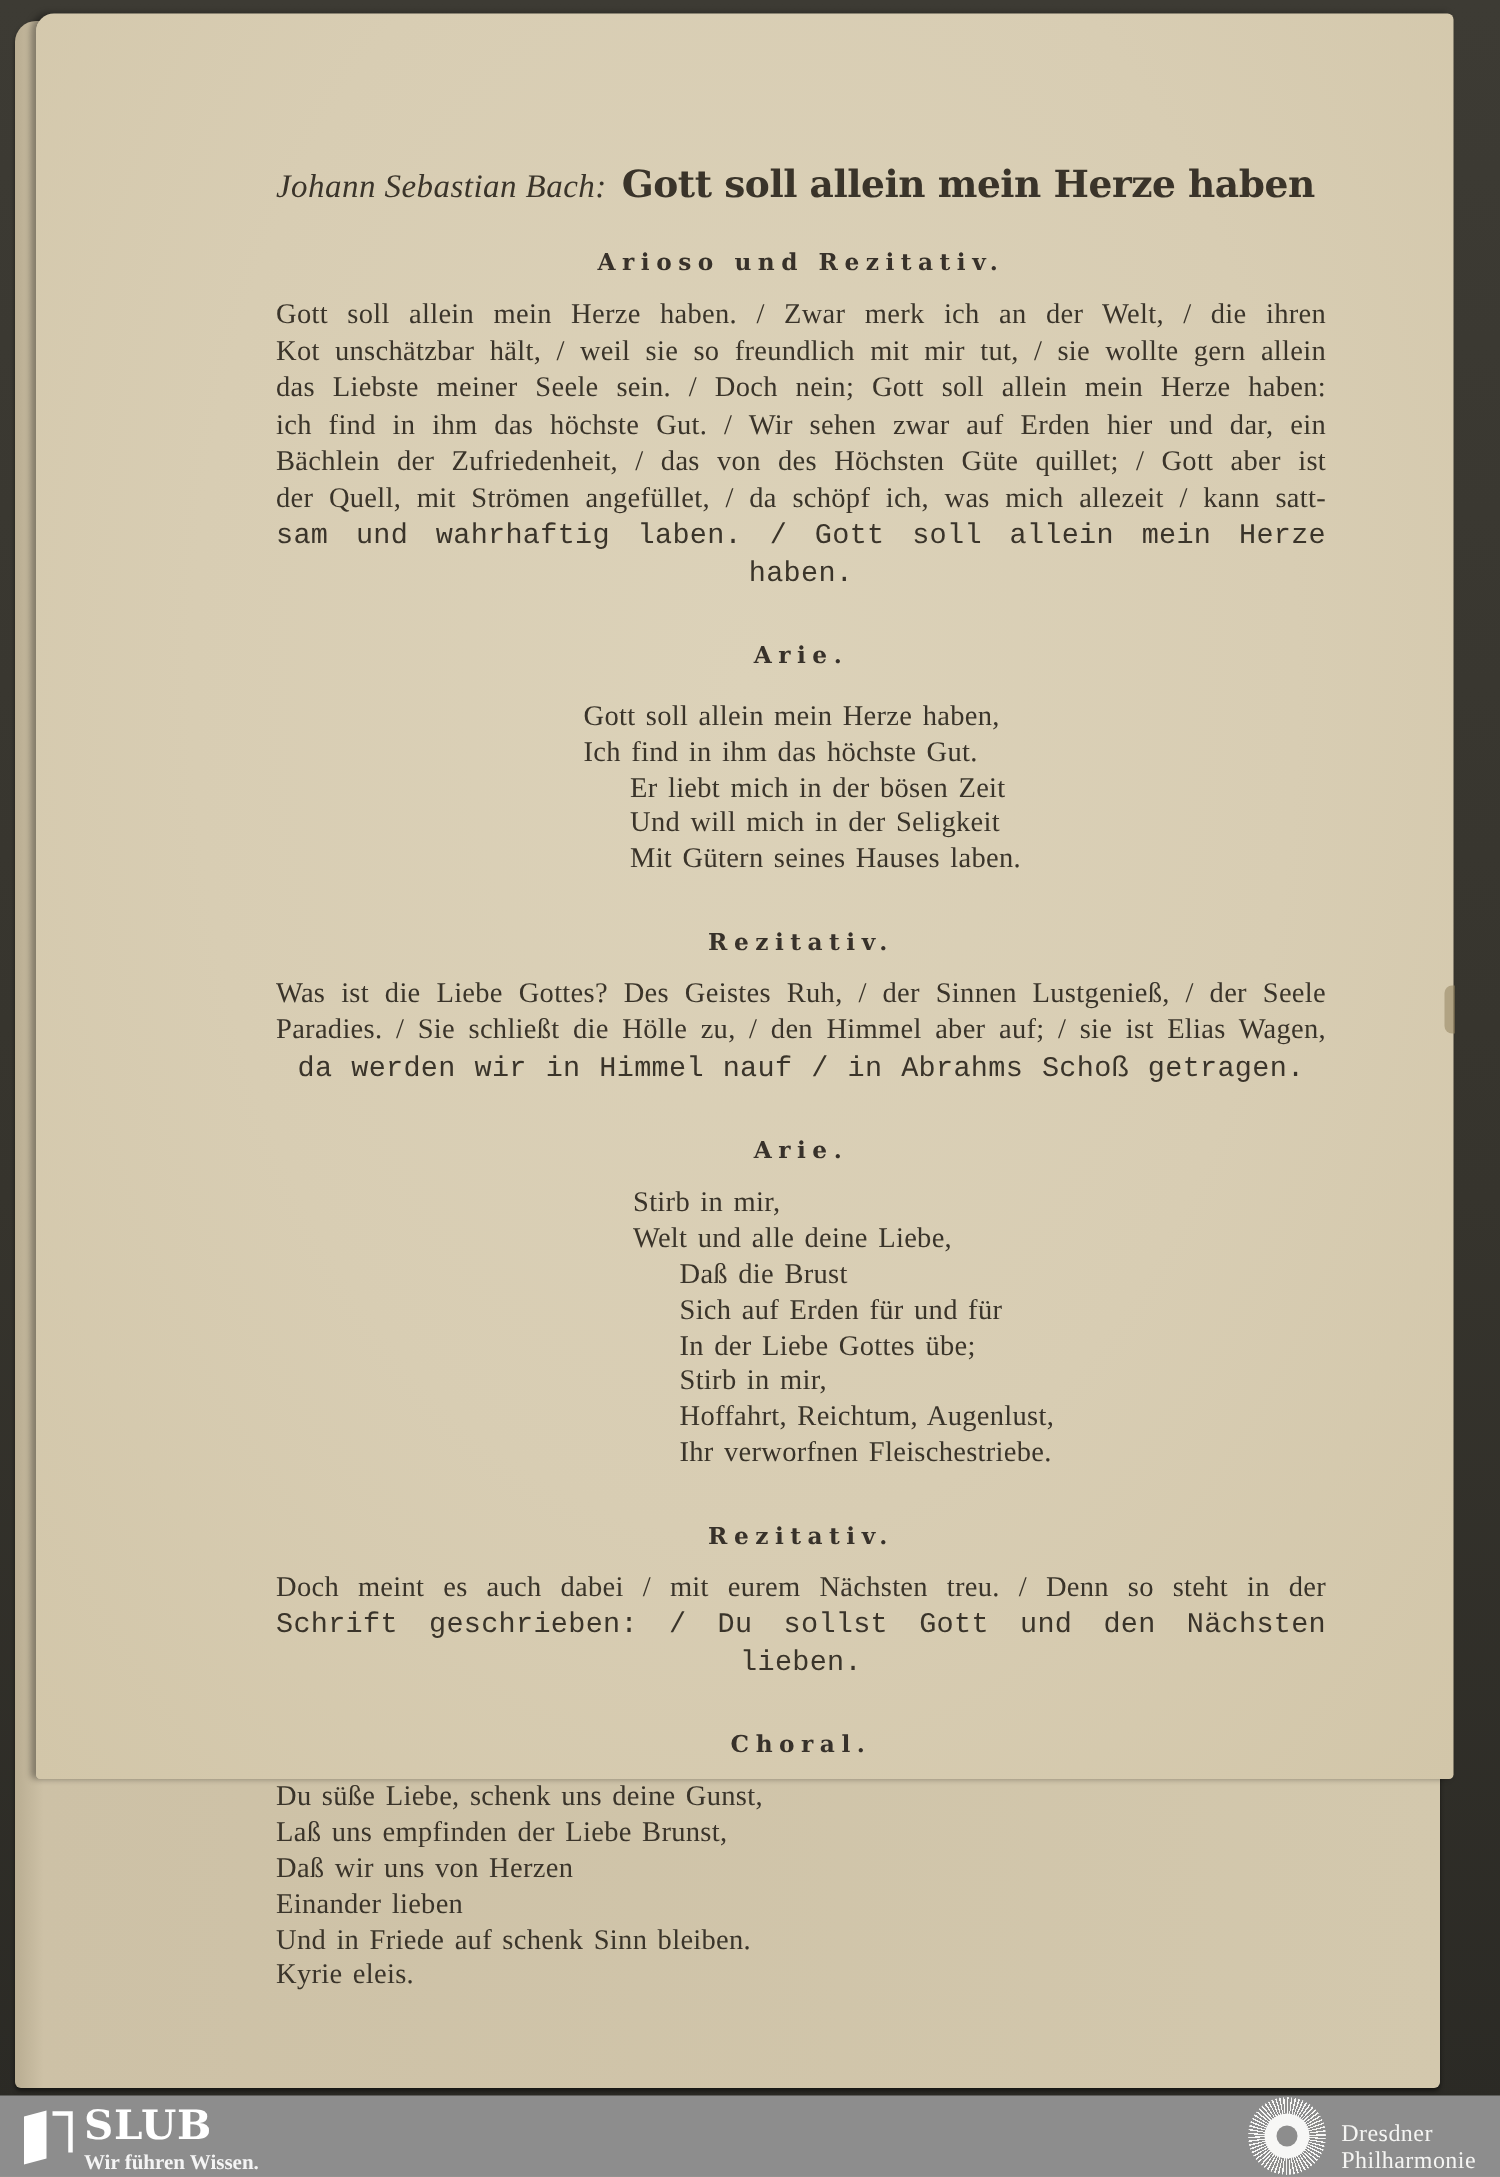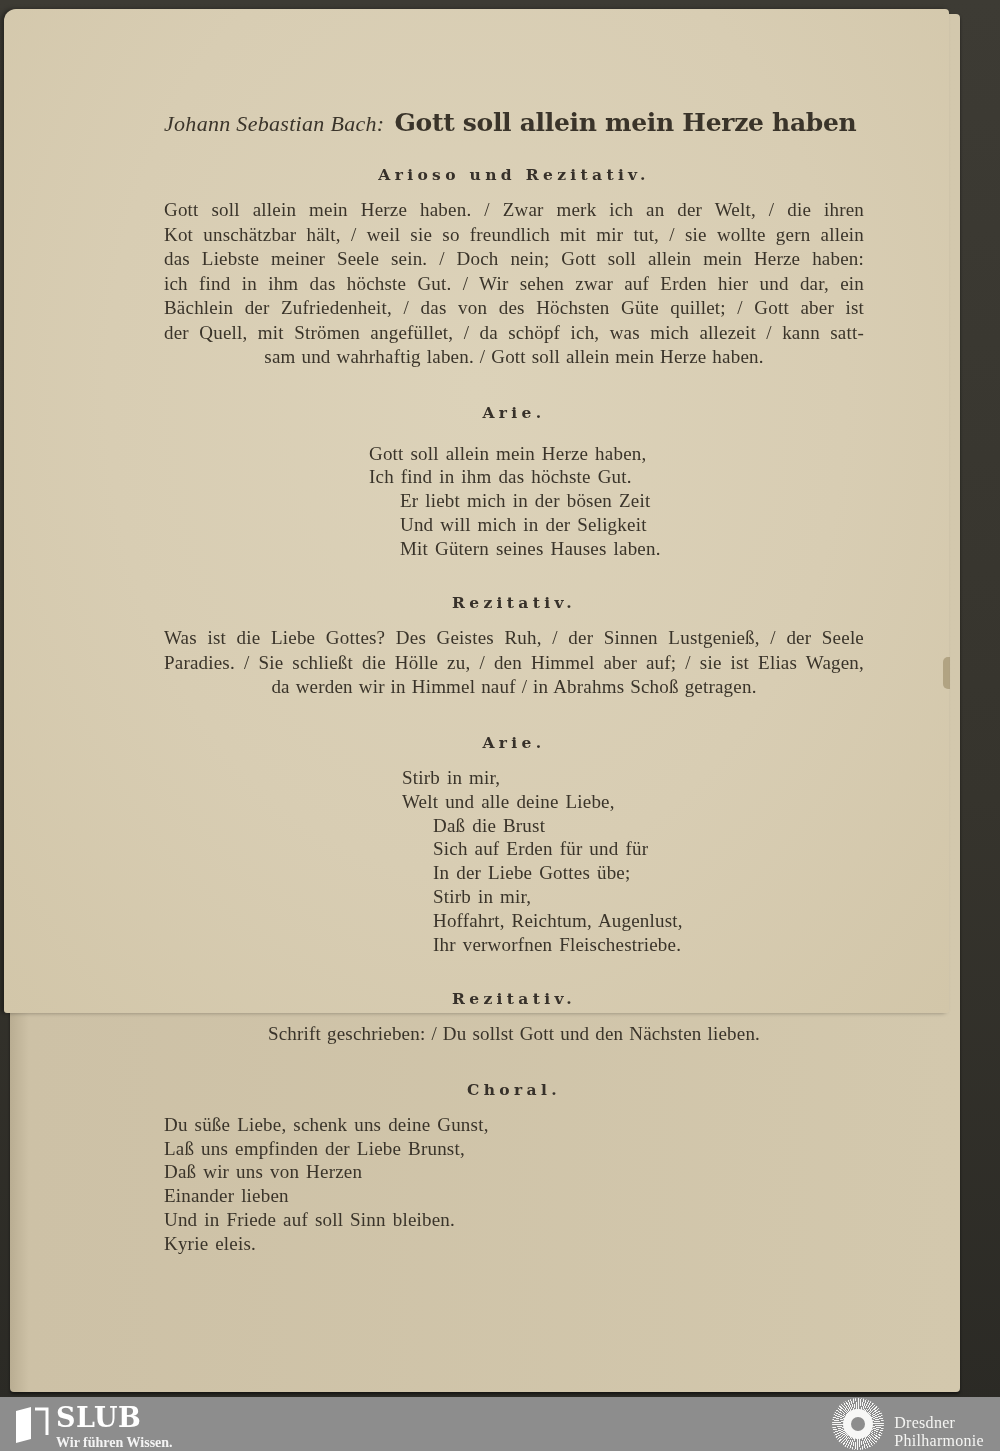--- a/index.html
+++ b/index.html
@@ -14,22 +14,22 @@
 
   
   .under-sheet {
     position: absolute; left: 10px; top: 14px;
     width: 950px; height: 1378px;
     background: linear-gradient(90deg, #b9ad92 0%, #cdc1a6 2%, #d3c8ad 100%);
     border-radius: 14px 4px 4px 4px;
     box-shadow: 0 2px 3px rgba(0,0,0,0.5);
   }
   .paper {
-    position: absolute; left: 4px; top: 9px;
-    width: 945px; height: 1004px;
+    position: absolute; left: 24px; top: 9px;
+    width: 945px; height: 1177px;
     background: radial-gradient(ellipse at 50% 38%, #dcd2b9 0%, #d8cdb3 55%, #d2c6a9 100%);
     border-radius: 12px 4px 3px 3px;
     box-shadow: -3px 0 4px rgba(0,0,0,0.35);
   }
   .edge-notch {
     position: absolute; right: -1px; top: 648px;
     width: 7px; height: 32px;
     background: #93845f; opacity: 0.55;
     border-radius: 5px 0 0 5px;
   }
@@ -71,22 +71,22 @@
   }
 
   .prose { font-size: 19px; letter-spacing: 0.2px; }
   .prose .pline {
     line-height: 24.5px;
     text-align: justify;
     text-align-last: justify;
     word-spacing: 1px;
   }
   .prose .pline.cline {
-    text-align: center;
     text-align-last: center;
+    font-family: Liberation Mono, monospace;
   }
 
   .verse { font-size: 19px; letter-spacing: 0.2px; }
   .verse .vline { line-height: 23.8px; word-spacing: 2px; }
   .verse .vline.ind { padding-left: 31px; }
   .verse.v1 { margin-left: 205px; margin-top: 19px; }
   .verse.v2 { margin-left: 238px; }
   .verse.v3 { }
 
   
@@ -189,32 +189,33 @@
           <div class="vline ind">In der Liebe Gottes übe;</div>
           <div class="vline ind">Stirb in mir,</div>
           <div class="vline ind">Hoffahrt, Reichtum, Augenlust,</div>
           <div class="vline ind">Ihr verworfnen Fleischestriebe.</div>
         </div>
       </div>
 
       <div class="section">
         <div class="heading">Rezitativ.</div>
         <div class="prose">
+          <div class="pline">Doch meint es auch dabei / mit eurem Nächsten treu. / Denn so steht in der</div>
           <div class="pline cline">Schrift geschrieben: / Du sollst Gott und den Nächsten lieben.</div>
         </div>
       </div>
 
       <div class="section">
         <div class="heading">Choral.</div>
         <div class="verse v3">
           <div class="vline">Du süße Liebe, schenk uns deine Gunst,</div>
           <div class="vline">Laß uns empfinden der Liebe Brunst,</div>
           <div class="vline">Daß wir uns von Herzen</div>
           <div class="vline">Einander lieben</div>
-          <div class="vline">Und in Friede auf soll Sinn bleiben.</div>
+          <div class="vline">Und in Friede auf schenk Sinn bleiben.</div>
           <div class="vline">Kyrie eleis.</div>
         </div>
       </div>
 
     </div>
   </div>
 
   <div class="viewer-footer">
 
     <div class="slub-block">

